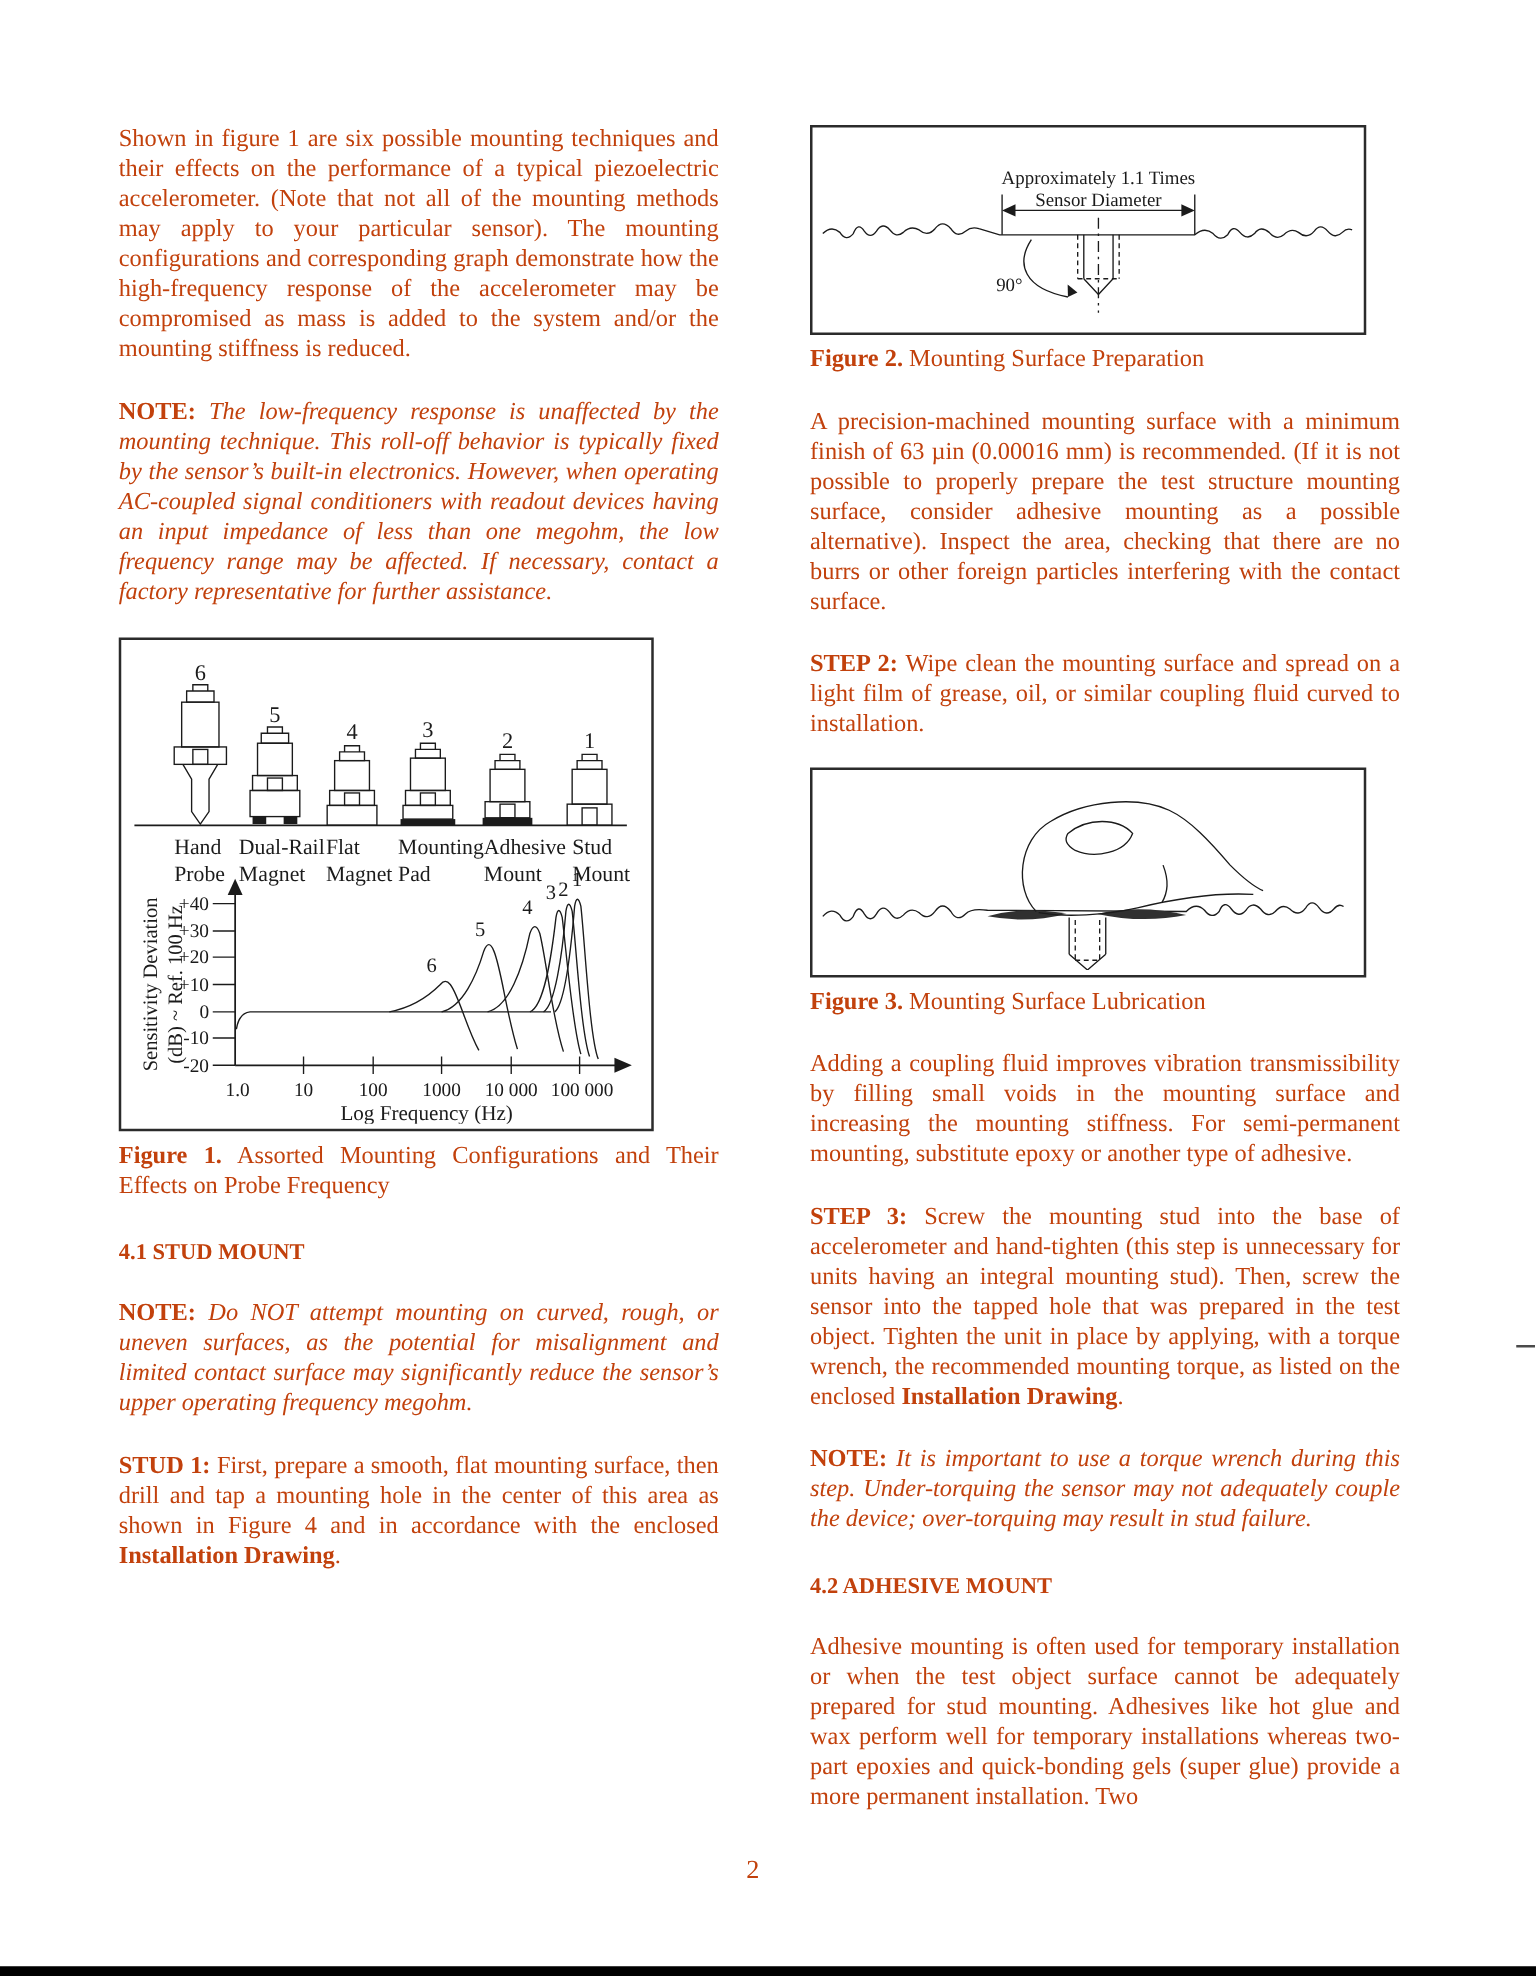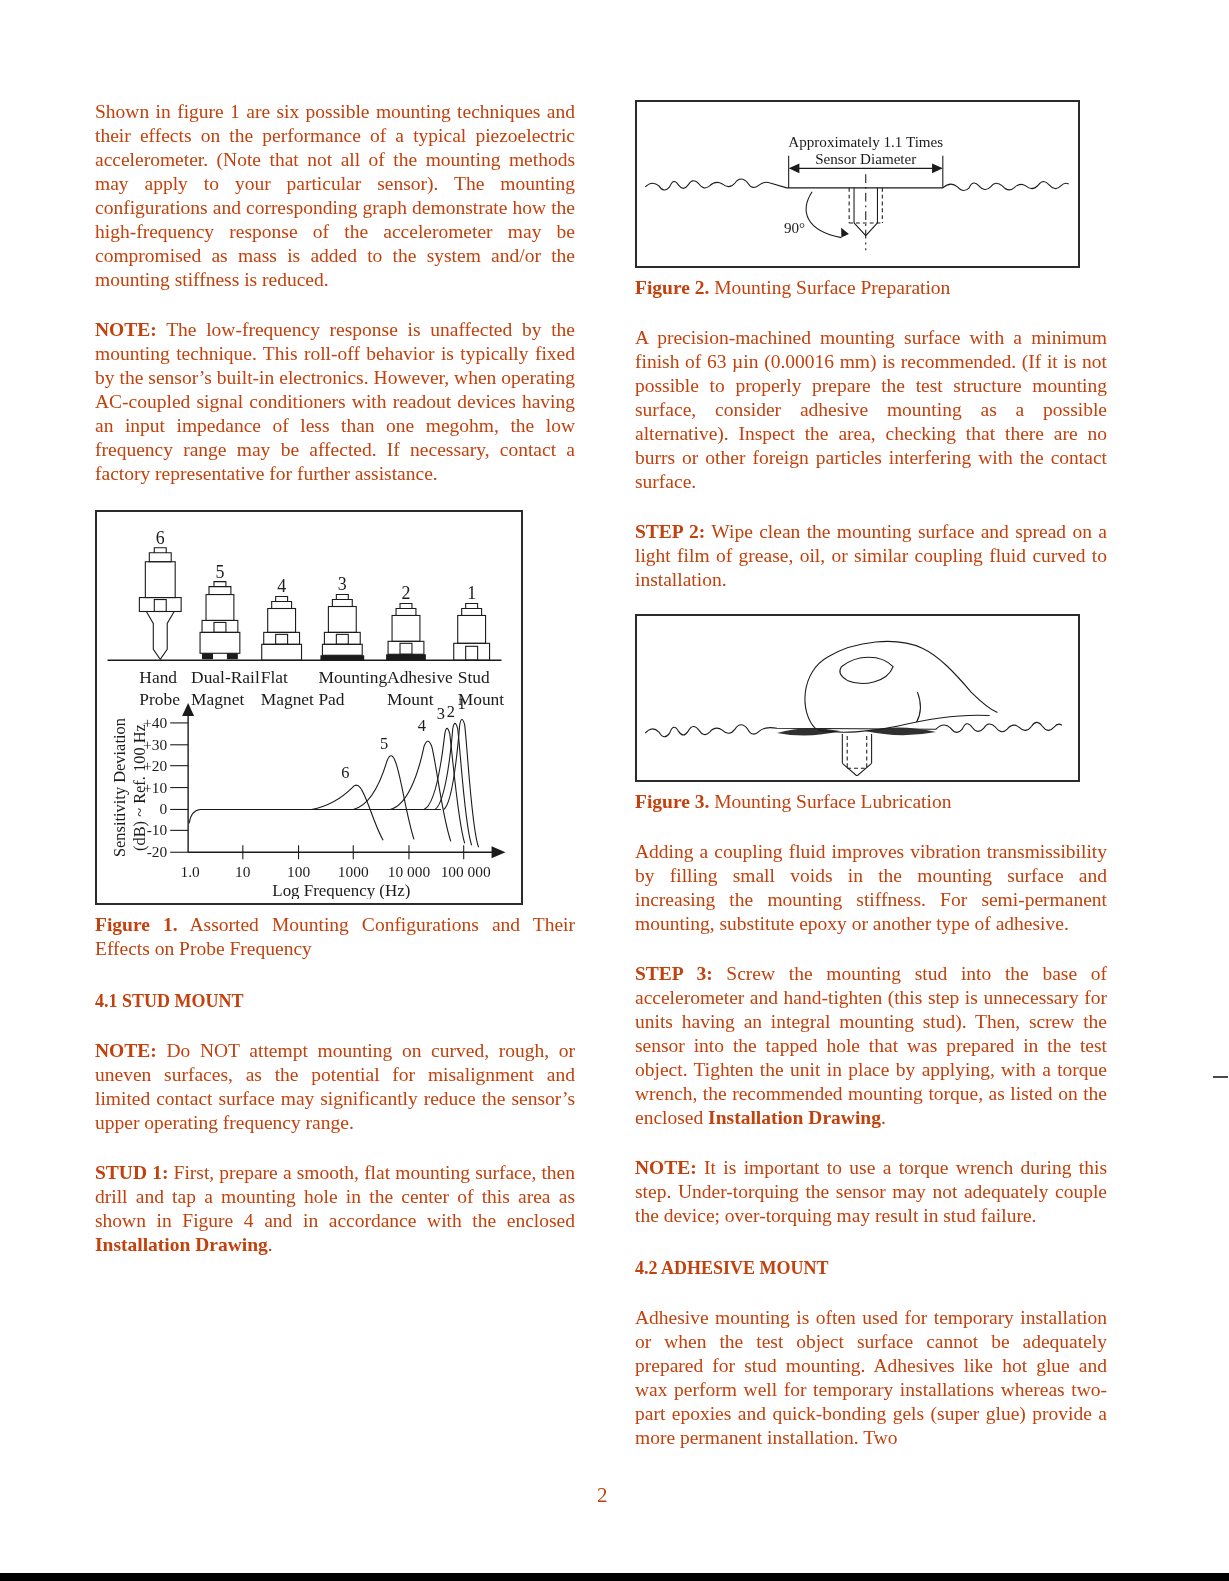--- a/index.html
+++ b/index.html
@@ -3,26 +3,26 @@
 <meta charset="utf-8">
 <style>
   html,body{margin:0;padding:0;background:#e8e8e8;}
   .page{
     position:relative; width:1229px; height:1581px; background:#ffffff;
     font-family:"Liberation Serif", serif; color:#c2410c; overflow:hidden;
     margin:0 auto;
   }
   .col{position:absolute; text-align:justify; font-size:19.5px; line-height:24px;}
   .col-left{left:95px; top:100px; width:480px;}
-  .col-right{left:635px; top:100px; width:472px;}
+  .col-right{left:648px; top:100px; width:472px;}
   p{margin:0;}
   .sp{margin-top:26px;}
   .sp-sm{margin-top:22px;}
   b{font-weight:bold;}
-  .it{}
+  .it{font-style:italic;}
   h2{font-size:18px; line-height:24px; margin:28px 0 0 0; font-weight:bold; text-align:left;}
   .fig-box{border:2px solid #2b2b2b; background:#fff;}
   .fig1-box{width:424px; height:391px; margin-top:24px;}
   .figr-box{width:441px; height:164px;}
   .caption{margin-top:8px;}
   svg text{font-family:"Liberation Serif", serif; fill:#1b1b1b;}
   .ln{stroke:#1b1b1b; stroke-width:1.4; fill:none;}
   .ln-thin{stroke:#1b1b1b; stroke-width:1.1; fill:none;}
   .fillb{fill:#1b1b1b; stroke:none;}
   .page-number{position:absolute; left:597px; top:1483px; font-size:21px;}
@@ -185,21 +185,21 @@
           </g>
         </g>
       </svg>
     </div>
 
     <p class="caption"><b>Figure 1.</b>  <span>Assorted Mounting Configurations and Their Effects on Probe Frequency</span></p>
 
     <h2>4.1 STUD MOUNT</h2>
 
 
-    <p class="sp"><b>NOTE:</b> <span class="it">Do NOT attempt mounting on curved, rough, or uneven surfaces, as the potential for misalignment and limited contact surface may significantly reduce the sensor’s upper operating frequency range.</span></p>
+    <p class="sp"><b>NOTE:</b> <span class="it">Do NOT attempt mounting on curved, rough, or uneven surfaces, as the potential for misalignment and limited contact surface may significantly reduce the sensor’s upper operating frequency megohm.</span></p>
 
     <p class="sp"><b>STUD 1:</b> <span>First, prepare a smooth, flat mounting surface, then drill and tap a mounting hole in the center of this area as shown in Figure 4 and in accordance with the enclosed</span> <b>Installation Drawing</b><span>.</span></p>
   </div>
 
   <div class="col col-right">
 
     <div class="fig-box figr-box">
       <svg viewBox="0 0 441 164" width="437" height="160">
 
         <path d="M5,87 q7,-7 14,-1 q5,8 11,1 q4,-10 9,-2 q5,7 10,0 q5,-8 11,-1 q5,7 11,2 q6,-6 13,-2 q7,6 13,-1 q6,-8 13,0 q5,8 12,2 q5,-4 11,-2 L150,88 L310,88 q8,-7 15,-1 q6,7 12,1 q4,-9 10,-2 q6,7 12,1 q5,-7 12,-1 q6,7 12,2 q6,-6 12,-2 q7,6 13,-1 q5,-7 11,0 q6,7 12,1 q4,-4 8,-2" class="ln-thin"></path>

